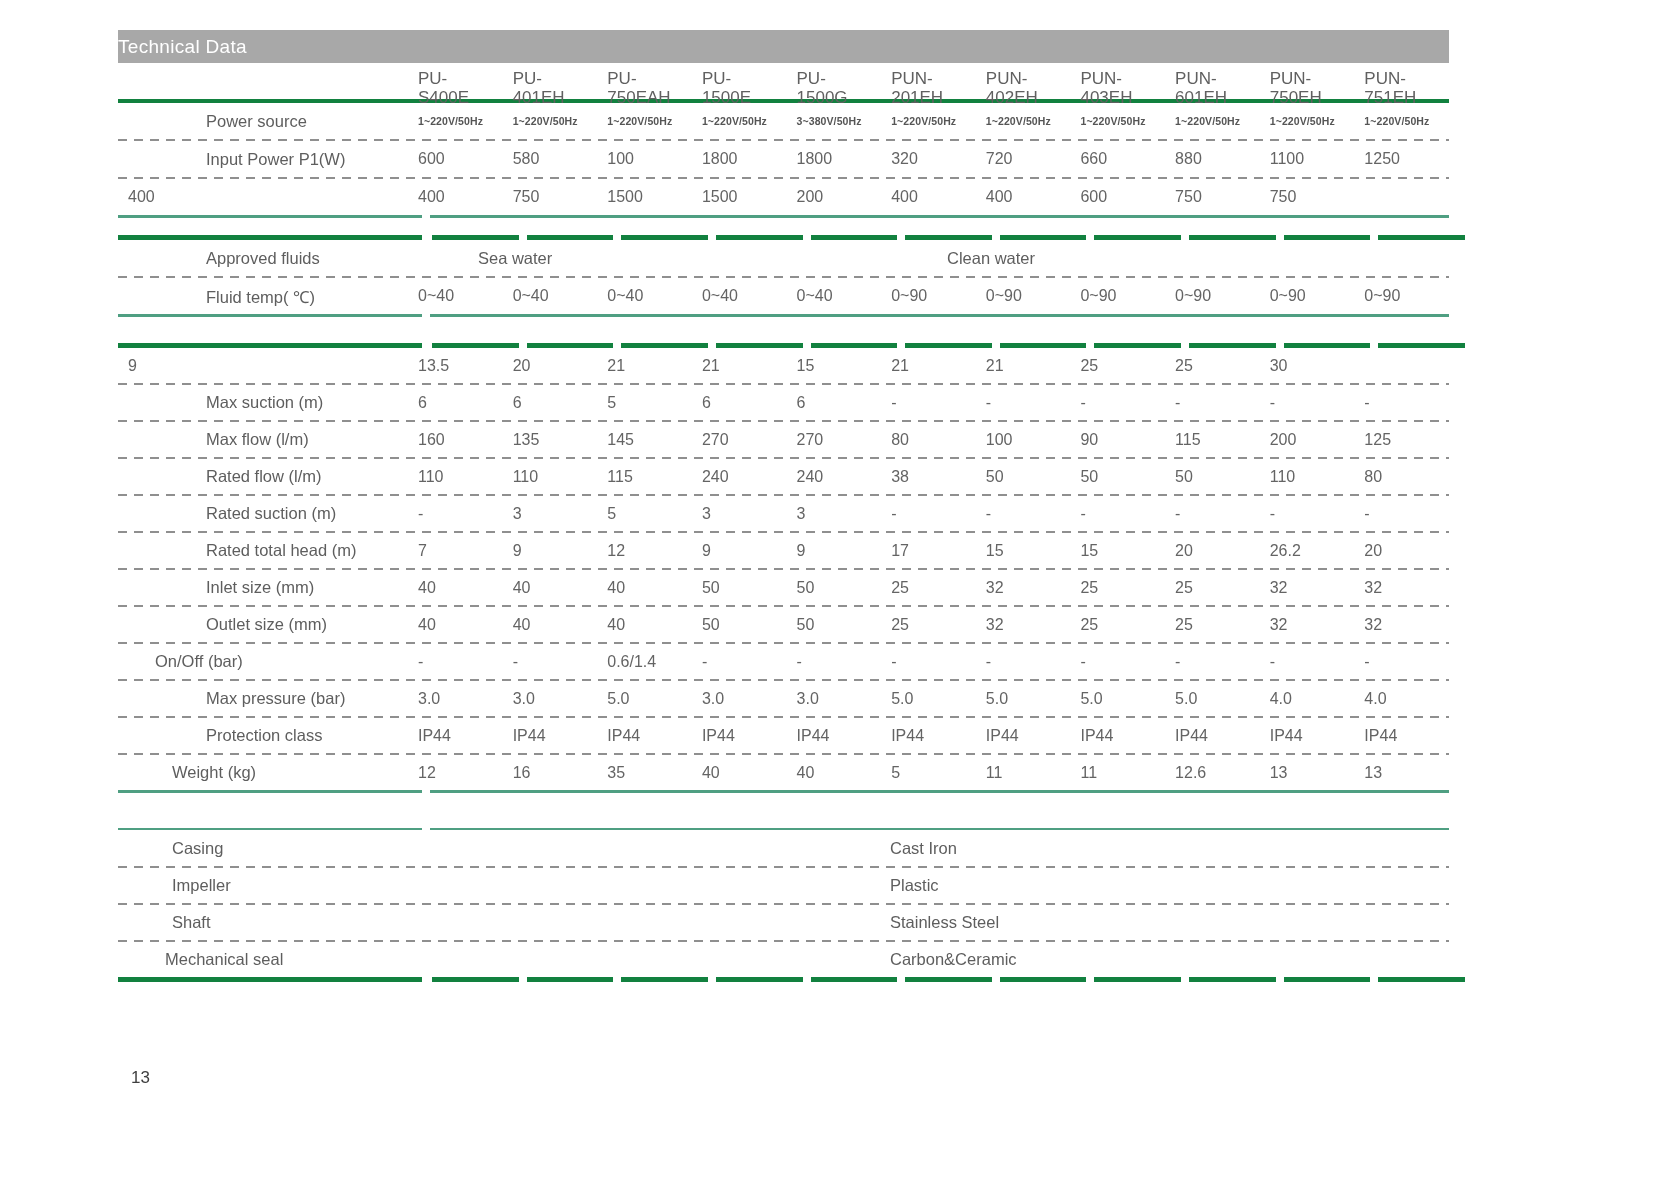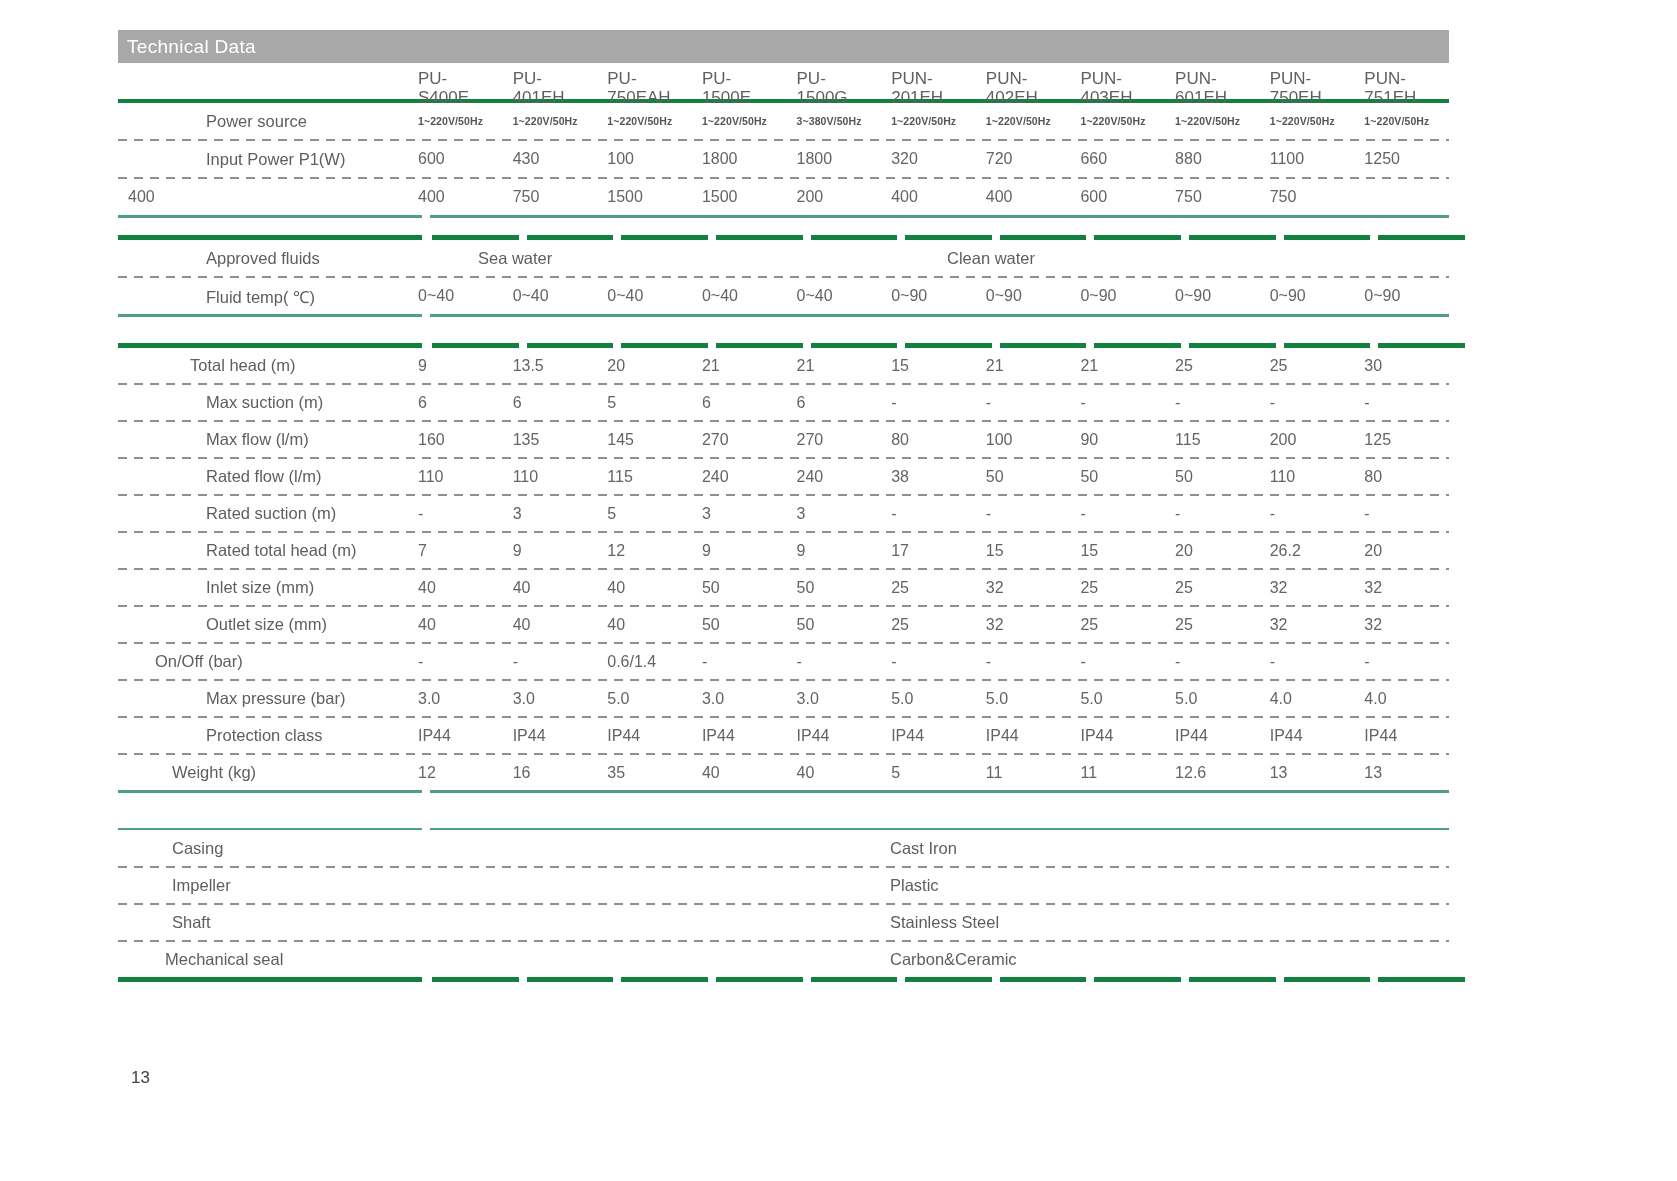--- a/index.html
+++ b/index.html
@@ -10,21 +10,21 @@
   }
   html,body{margin:0;padding:0;}
   body{
     width:1677px;height:1181px;background:#ffffff;position:relative;
     font-family:"Liberation Sans", sans-serif;color:var(--txt);
     overflow:hidden;
   }
   .sheet{position:absolute;left:118px;top:30px;width:1331px;}
   .titlebar{
     height:33px;background:#a8a8a8;color:#ffffff;font-size:19px;
-    display:flex;align-items:center;padding-left:9px;box-sizing:border-box;
+    display:flex;align-items:center;box-sizing:border-box;
     letter-spacing:.3px;
   }
   .grid{display:grid;grid-template-columns:290px repeat(11,1fr);}
   
   .headrow{height:36px;}
   .colhead{
     font-size:17px;line-height:19px;color:#606060;
     padding:6px 0 0 10px;white-space:nowrap;overflow:visible;
   }
   .line-full{height:4px;background:var(--green);}
@@ -146,21 +146,21 @@
         <div class="cell small" data-name="cell-power-source-col6">1~220V/50Hz</div>
         <div class="cell small" data-name="cell-power-source-col7">1~220V/50Hz</div>
         <div class="cell small" data-name="cell-power-source-col8">1~220V/50Hz</div>
         <div class="cell small" data-name="cell-power-source-col9">1~220V/50Hz</div>
         <div class="cell small" data-name="cell-power-source-col10">1~220V/50Hz</div>
       </div>
       <div class="dashline" data-name="row-divider-dashed"></div>
       <div class="grid row" data-name="row-input-power">
         <div class="row-label" data-name="row-label">Input Power P1(W)</div>
         <div class="cell" data-name="cell-input-power-col0">600</div>
-        <div class="cell" data-name="cell-input-power-col1">430</div>
+        <div class="cell" data-name="cell-input-power-col1">580</div>
         <div class="cell" data-name="cell-input-power-col2">100</div>
         <div class="cell" data-name="cell-input-power-col3">1800</div>
         <div class="cell" data-name="cell-input-power-col4">1800</div>
         <div class="cell" data-name="cell-input-power-col5">320</div>
         <div class="cell" data-name="cell-input-power-col6">720</div>
         <div class="cell" data-name="cell-input-power-col7">660</div>
         <div class="cell" data-name="cell-input-power-col8">880</div>
         <div class="cell" data-name="cell-input-power-col9">1100</div>
         <div class="cell" data-name="cell-input-power-col10">1250</div>
       </div>
@@ -232,21 +232,20 @@
         <div class="seg" data-name="green-segment"></div>
         <div class="seg" data-name="green-segment"></div>
         <div class="seg" data-name="green-segment"></div>
         <div class="seg" data-name="green-segment"></div>
         <div class="seg" data-name="green-segment"></div>
         <div class="seg" data-name="green-segment"></div>
         <div class="seg" data-name="green-segment"></div>
         <div class="seg" data-name="green-segment"></div>
       </div>
       <div class="grid row specrow" data-name="row-total-head">
-        <div class="row-label" data-name="row-label">Total head (m)</div>
         <div class="cell" data-name="cell-total-head-col0">9</div>
         <div class="cell" data-name="cell-total-head-col1">13.5</div>
         <div class="cell" data-name="cell-total-head-col2">20</div>
         <div class="cell" data-name="cell-total-head-col3">21</div>
         <div class="cell" data-name="cell-total-head-col4">21</div>
         <div class="cell" data-name="cell-total-head-col5">15</div>
         <div class="cell" data-name="cell-total-head-col6">21</div>
         <div class="cell" data-name="cell-total-head-col7">21</div>
         <div class="cell" data-name="cell-total-head-col8">25</div>
         <div class="cell" data-name="cell-total-head-col9">25</div>

